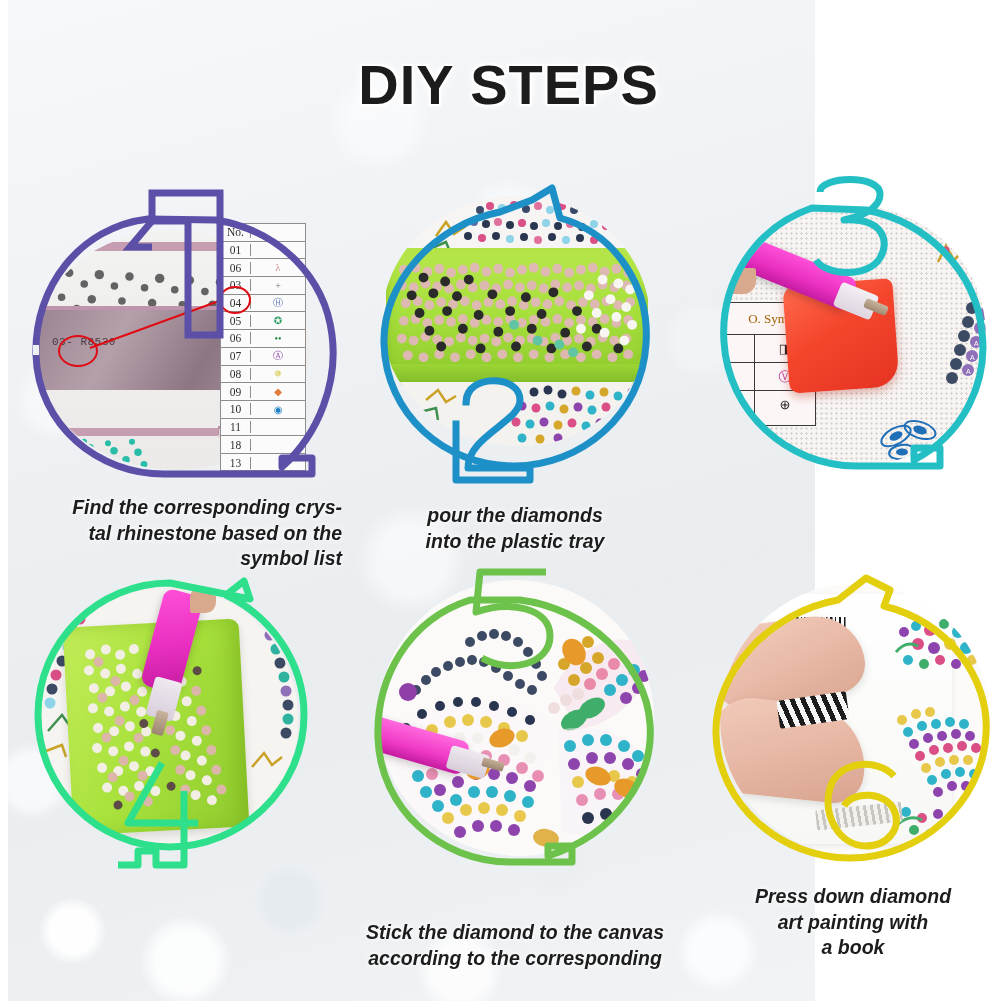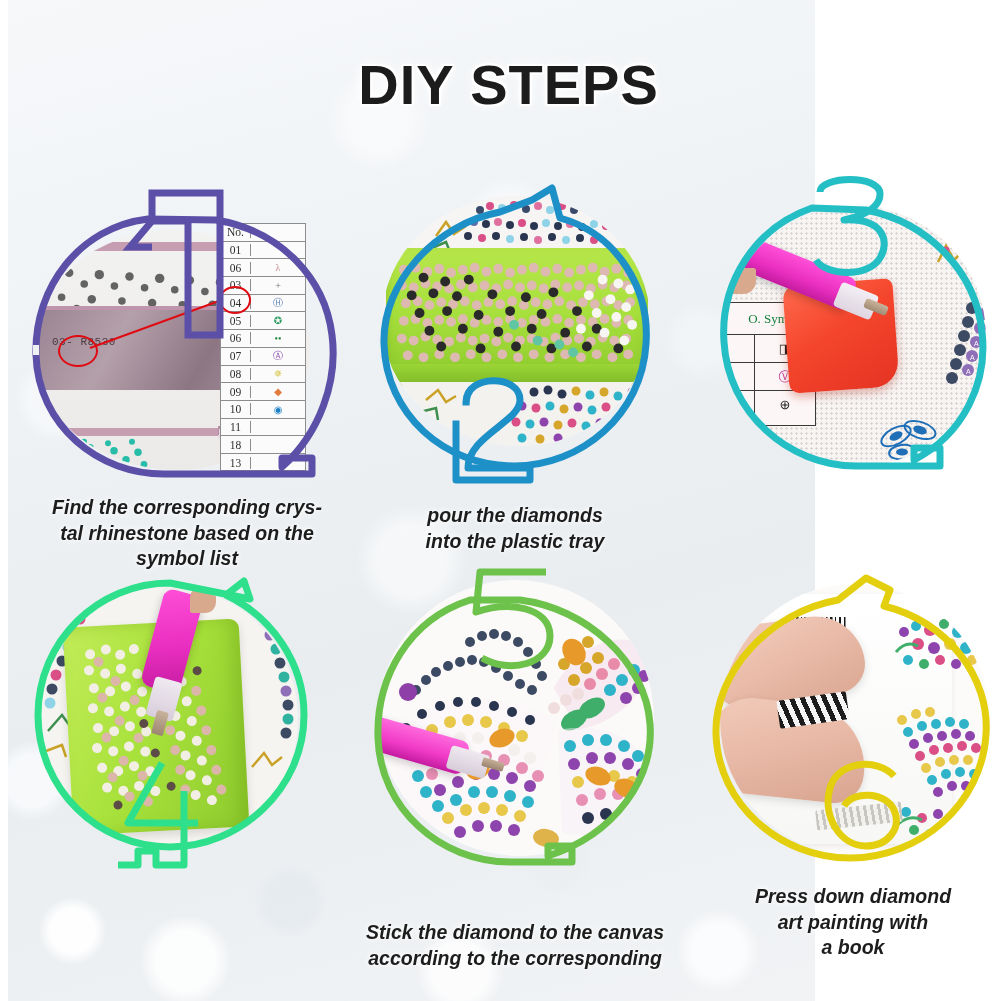--- a/index.html
+++ b/index.html
@@ -59,21 +59,21 @@
   
   .caption {
     position: absolute;
     font-size: 19.5px;
     font-weight: bold; font-style: italic;
     color: #1d1d1d;
     line-height: 1.32;
     text-shadow: 0 0 4px rgba(255,255,255,.95), 0 0 8px rgba(255,255,255,.8);
     white-space: pre-line;
   }
-  .cap-left   { text-align: center; }
+  .cap-left   { text-align: right; }
   .cap-center { text-align: center; }
 
   
   .ph { position:absolute; inset:0; }
 
   
   .symtable {
     position: absolute;
     background: #fbfbfb;
     border: 1px solid #8d8d8d;
@@ -118,21 +118,21 @@
   }
   .symtable3 .r {
     border-bottom:1px solid #3a3a3a; height:28px;
     display:flex; align-items:center; box-sizing:border-box;
   }
   .symtable3 .r:last-child{border-bottom:none;}
   .symtable3 .c1{width:34px; border-right:1px solid #3a3a3a; height:100%;
     display:flex;align-items:center;justify-content:center;
     font-size:12px;box-sizing:border-box;}
   .symtable3 .c2{flex:1;display:flex;align-items:center;justify-content:center;font-size:13px;}
-  .hdr3 { font-size:15px; color:#15803d; }
+  .hdr3 { font-size:15px; color:#a16207; }
 </style>
 </head>
 <body>
 
 <div id="poster">
 
   <div id="title">DIY STEPS</div>
 
   <div class="panel" style="left:12px; top:175px; width:330px; height:310px;">
 

